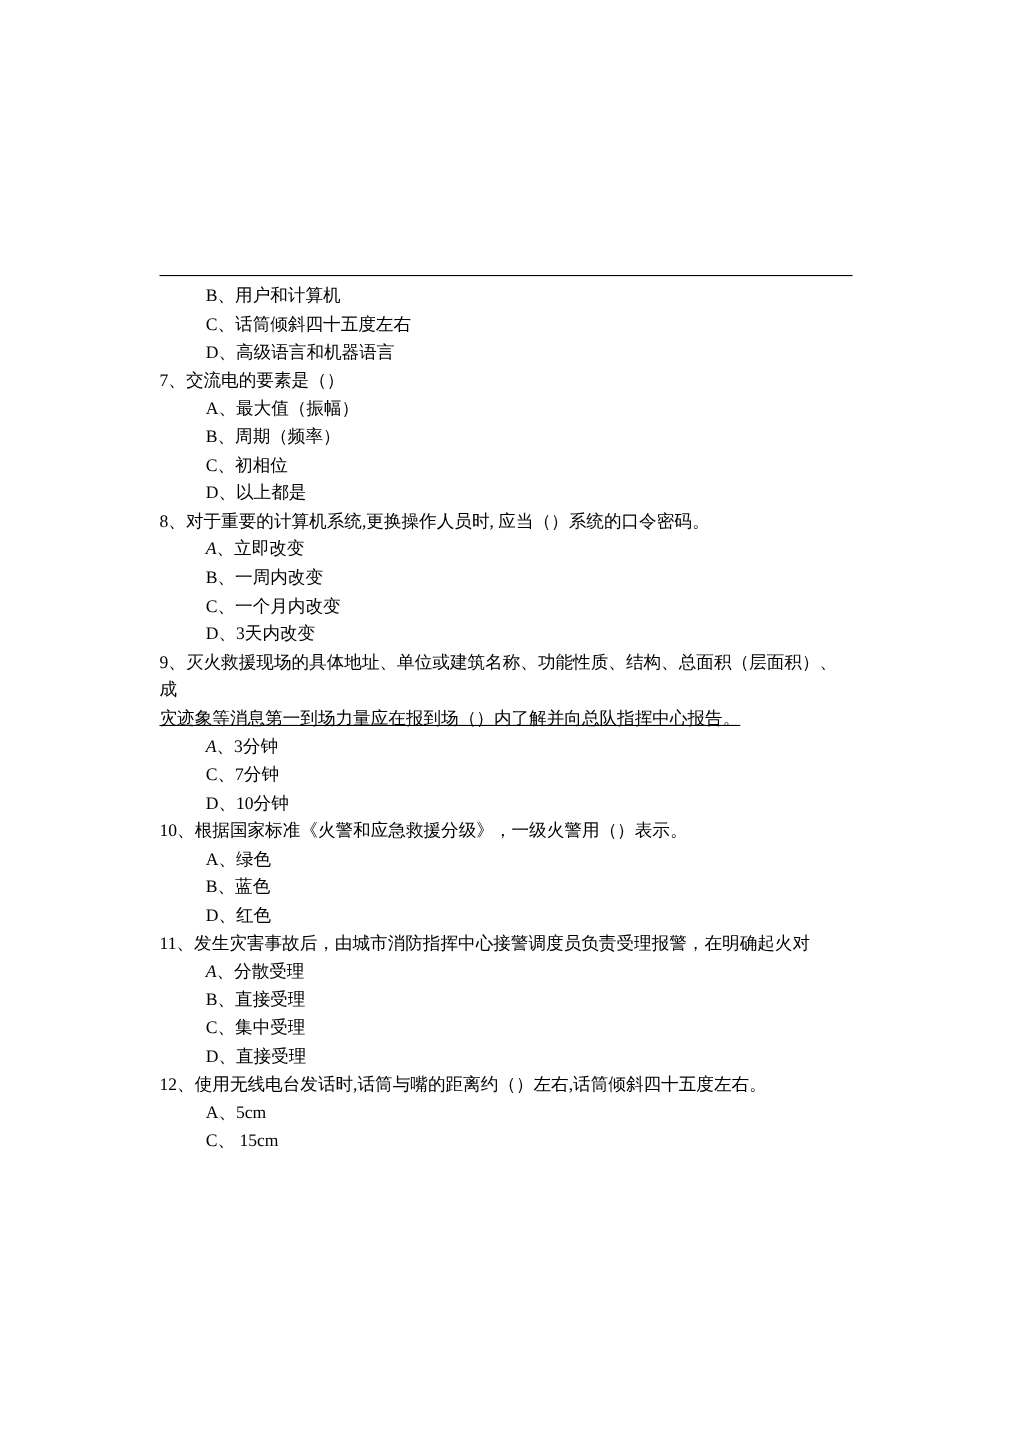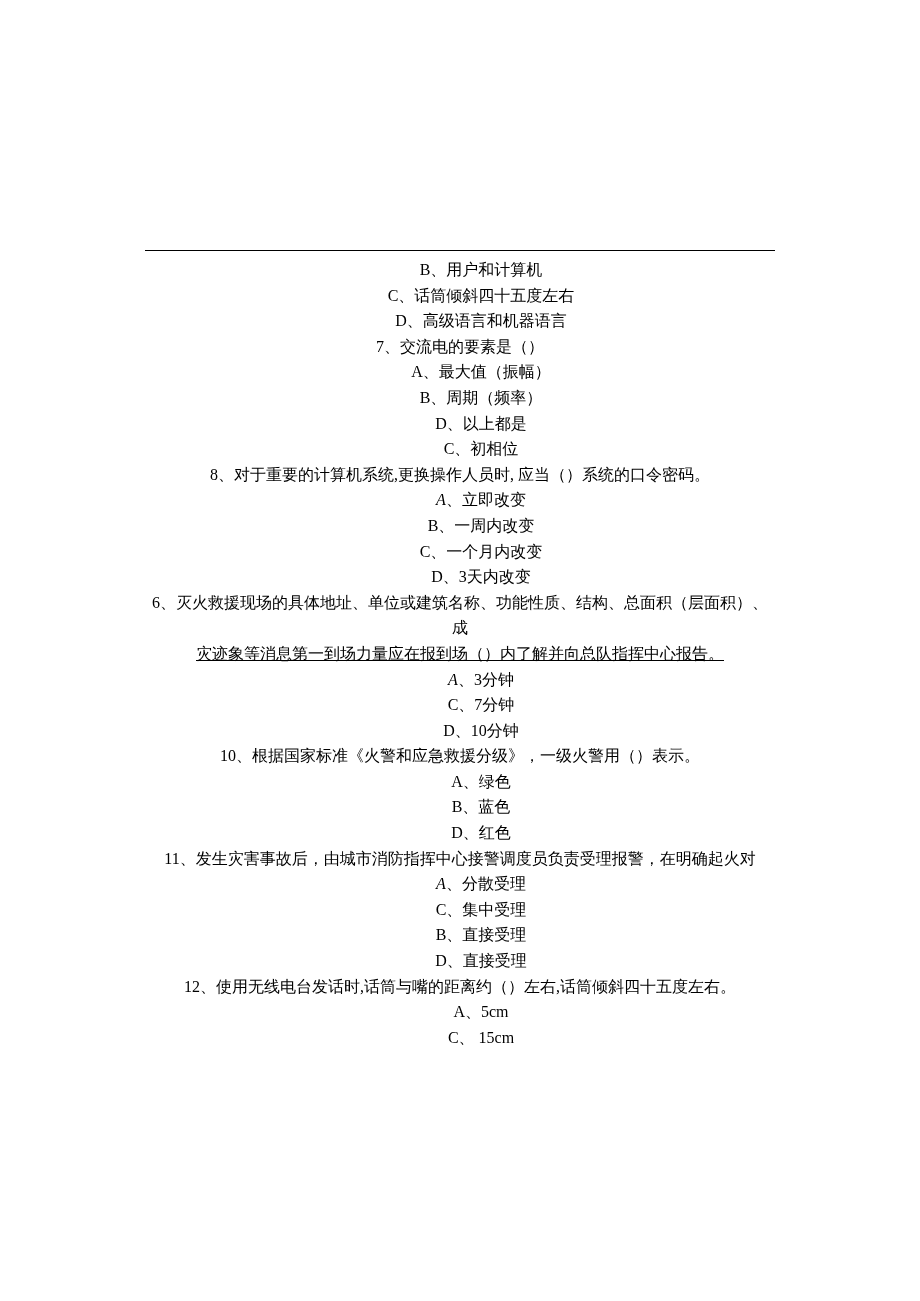--- a/index.html
+++ b/index.html
@@ -7,21 +7,20 @@
       font-size: 16px;
       color: #000;
       background: #fff;
       width: 920px;
       margin: 0;
       padding: 0;
       line-height: 1.6;
     }
     .page {
       padding: 250px 145px 40px 145px;
-      text-align: center;
     }
     .hr-line {
       border-top: 1px solid #000;
       margin-bottom: 6px;
     }
     .option {
       padding-left: 42px;
     }
     .question {
       padding-left: 0;
@@ -41,42 +40,42 @@
 <div class="page">
   <div class="hr-line"></div>
 
   <div class="option">B、用户和计算机</div>
   <div class="option">C、话筒倾斜四十五度左右</div>
   <div class="option">D、高级语言和机器语言</div>
 
   <div class="question">7、交流电的要素是（）</div>
   <div class="option">A、最大值（振幅）</div>
   <div class="option">B、周期（频率）</div>
+  <div class="option">C、初相位</div>
   <div class="option">D、以上都是</div>
-  <div class="option">C、初相位</div>
 
   <div class="question">8、对于重要的计算机系统,更换操作人员时, 应当（）系统的口令密码。</div>
   <div class="option"><span class="italic-a">A</span><span>、立即改变</span></div>
   <div class="option">B、一周内改变</div>
   <div class="option">C、一个月内改变</div>
   <div class="option">D、3天内改变</div>
 
-  <div class="question">6、灭火救援现场的具体地址、单位或建筑名称、功能性质、结构、总面积（层面积）、成</div>
+  <div class="question">9、灭火救援现场的具体地址、单位或建筑名称、功能性质、结构、总面积（层面积）、成</div>
   <div class="question-cont">灾迹象等消息第一到场力量应在报到场（）内了解并向总队指挥中心报告。</div>
   <div class="option"><span class="italic-a">A</span><span>、3分钟</span></div>
   <div class="option">C、7分钟</div>
   <div class="option">D、10分钟</div>
 
   <div class="question">10、根据国家标准《火警和应急救援分级》，一级火警用（）表示。</div>
   <div class="option">A、绿色</div>
   <div class="option">B、蓝色</div>
   <div class="option">D、红色</div>
 
   <div class="question">11、发生灾害事故后，由城市消防指挥中心接警调度员负责受理报警，在明确起火对</div>
   <div class="option"><span class="italic-a">A</span><span>、分散受理</span></div>
+  <div class="option">B、直接受理</div>
   <div class="option">C、集中受理</div>
-  <div class="option">B、直接受理</div>
   <div class="option">D、直接受理</div>
 
   <div class="question">12、使用无线电台发话时,话筒与嘴的距离约（）左右,话筒倾斜四十五度左右。</div>
   <div class="option">A、5cm</div>
   <div class="option">C、 15cm</div>
 </div>
 
 </body></html>

